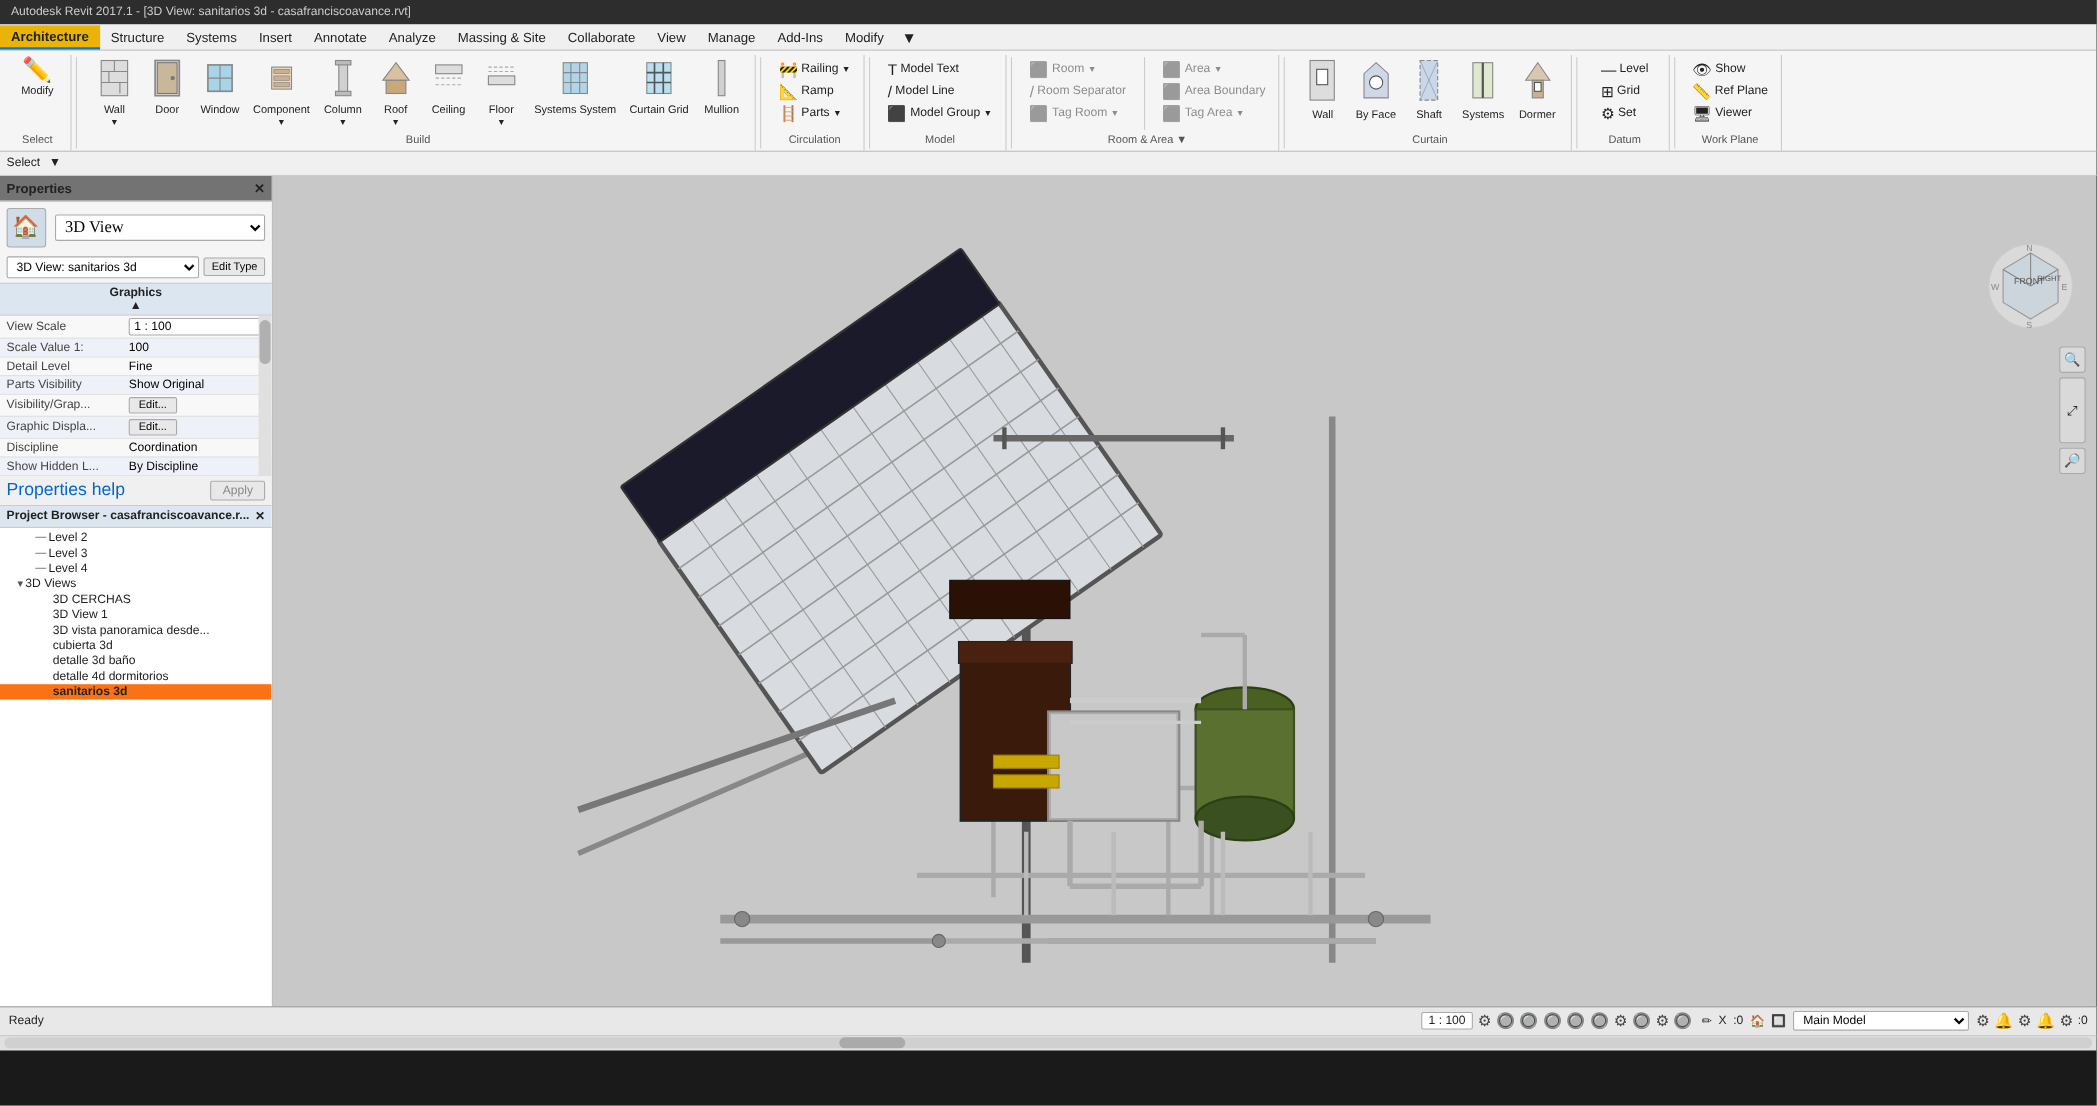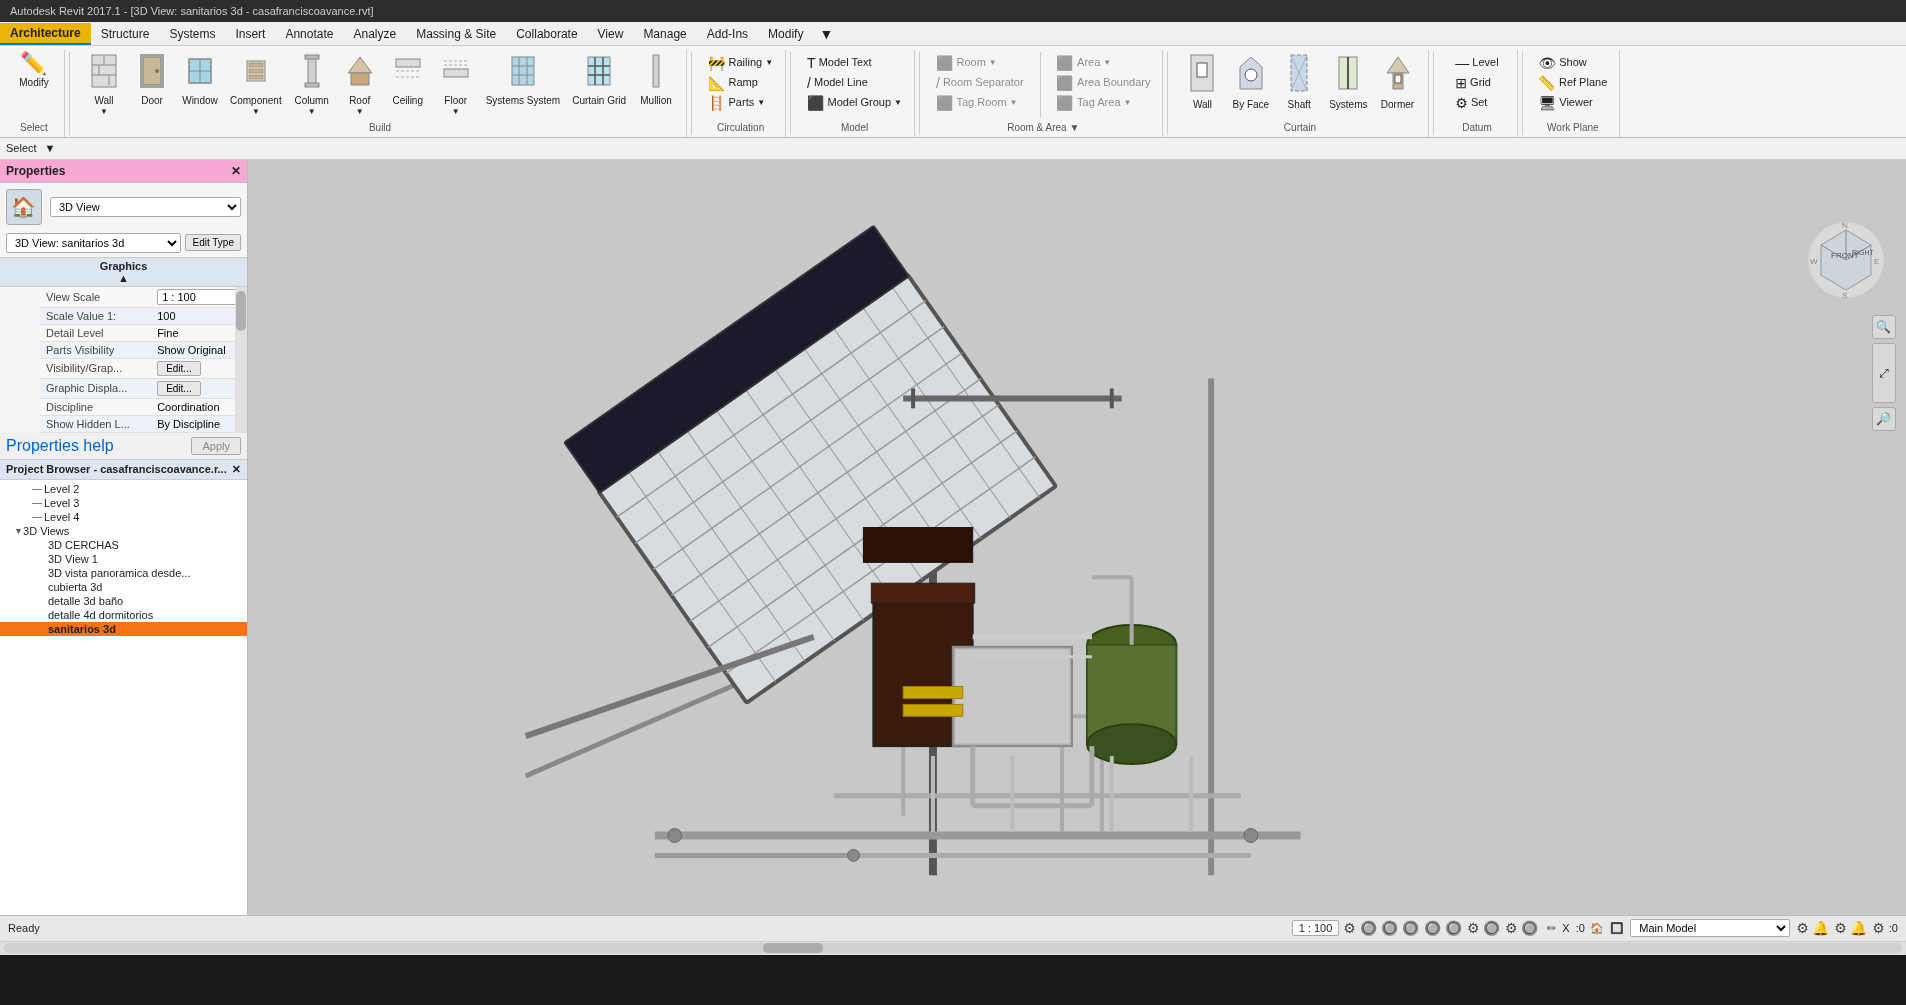--- a/index.html
+++ b/index.html
@@ -133,21 +133,21 @@
     #properties-panel {
       background: #f5f5f5;
       border-bottom: 1px solid #ccc;
       flex-shrink: 0;
     }
     #properties-header {
       display: flex;
       align-items: center;
       justify-content: space-between;
       padding: 4px 6px;
-      background: #f9a8d4;
+      background: #737373;
       border-bottom: 1px solid #bbb;
       font-weight: bold;
       font-size: 12px;
     }
     #properties-type-row {
       display: flex;
       align-items: center;
       padding: 6px 6px;
       gap: 8px;
     }
@@ -160,22 +160,23 @@
       display: flex;
       align-items: center;
       justify-content: center;
       font-size: 20px;
     }
     .prop-type-select {
       flex: 1;
       border: 1px solid #aaa;
       background: white;
       padding: 2px 4px;
-      font-size: 11px;
+      font-size: 15px;
       border-radius: 2px;
+      font-family: Liberation Serif, serif;
     }
     #view-name-row {
       display: flex;
       align-items: center;
       padding: 2px 6px 4px 6px;
       gap: 4px;
     }
     .view-name-select {
       flex: 1;
       border: 1px solid #aaa;
@@ -198,21 +199,21 @@
       align-items: center;
       justify-content: space-between;
       padding: 2px 6px;
       background: #dce6f0;
       border-top: 1px solid #ccc;
       border-bottom: 1px solid #ccc;
       font-weight: bold;
       font-size: 11px;
       flex-direction: column;
     }
-    .prop-table { width: 100%; border-collapse: collapse; margin-left: 40px; }
+    .prop-table { width: 100%; border-collapse: collapse; }
     .prop-table tr:nth-child(even) { background: #eef2f8; }
     .prop-table tr:nth-child(odd) { background: #f8f8f8; }
     .prop-table td {
       padding: 2px 6px;
       font-size: 11px;
       border-bottom: 1px solid #e0e0e0;
       vertical-align: middle;
     }
     .prop-table td:first-child { color: #444; width: 45%; }
     .prop-table td:last-child { color: #000; }

